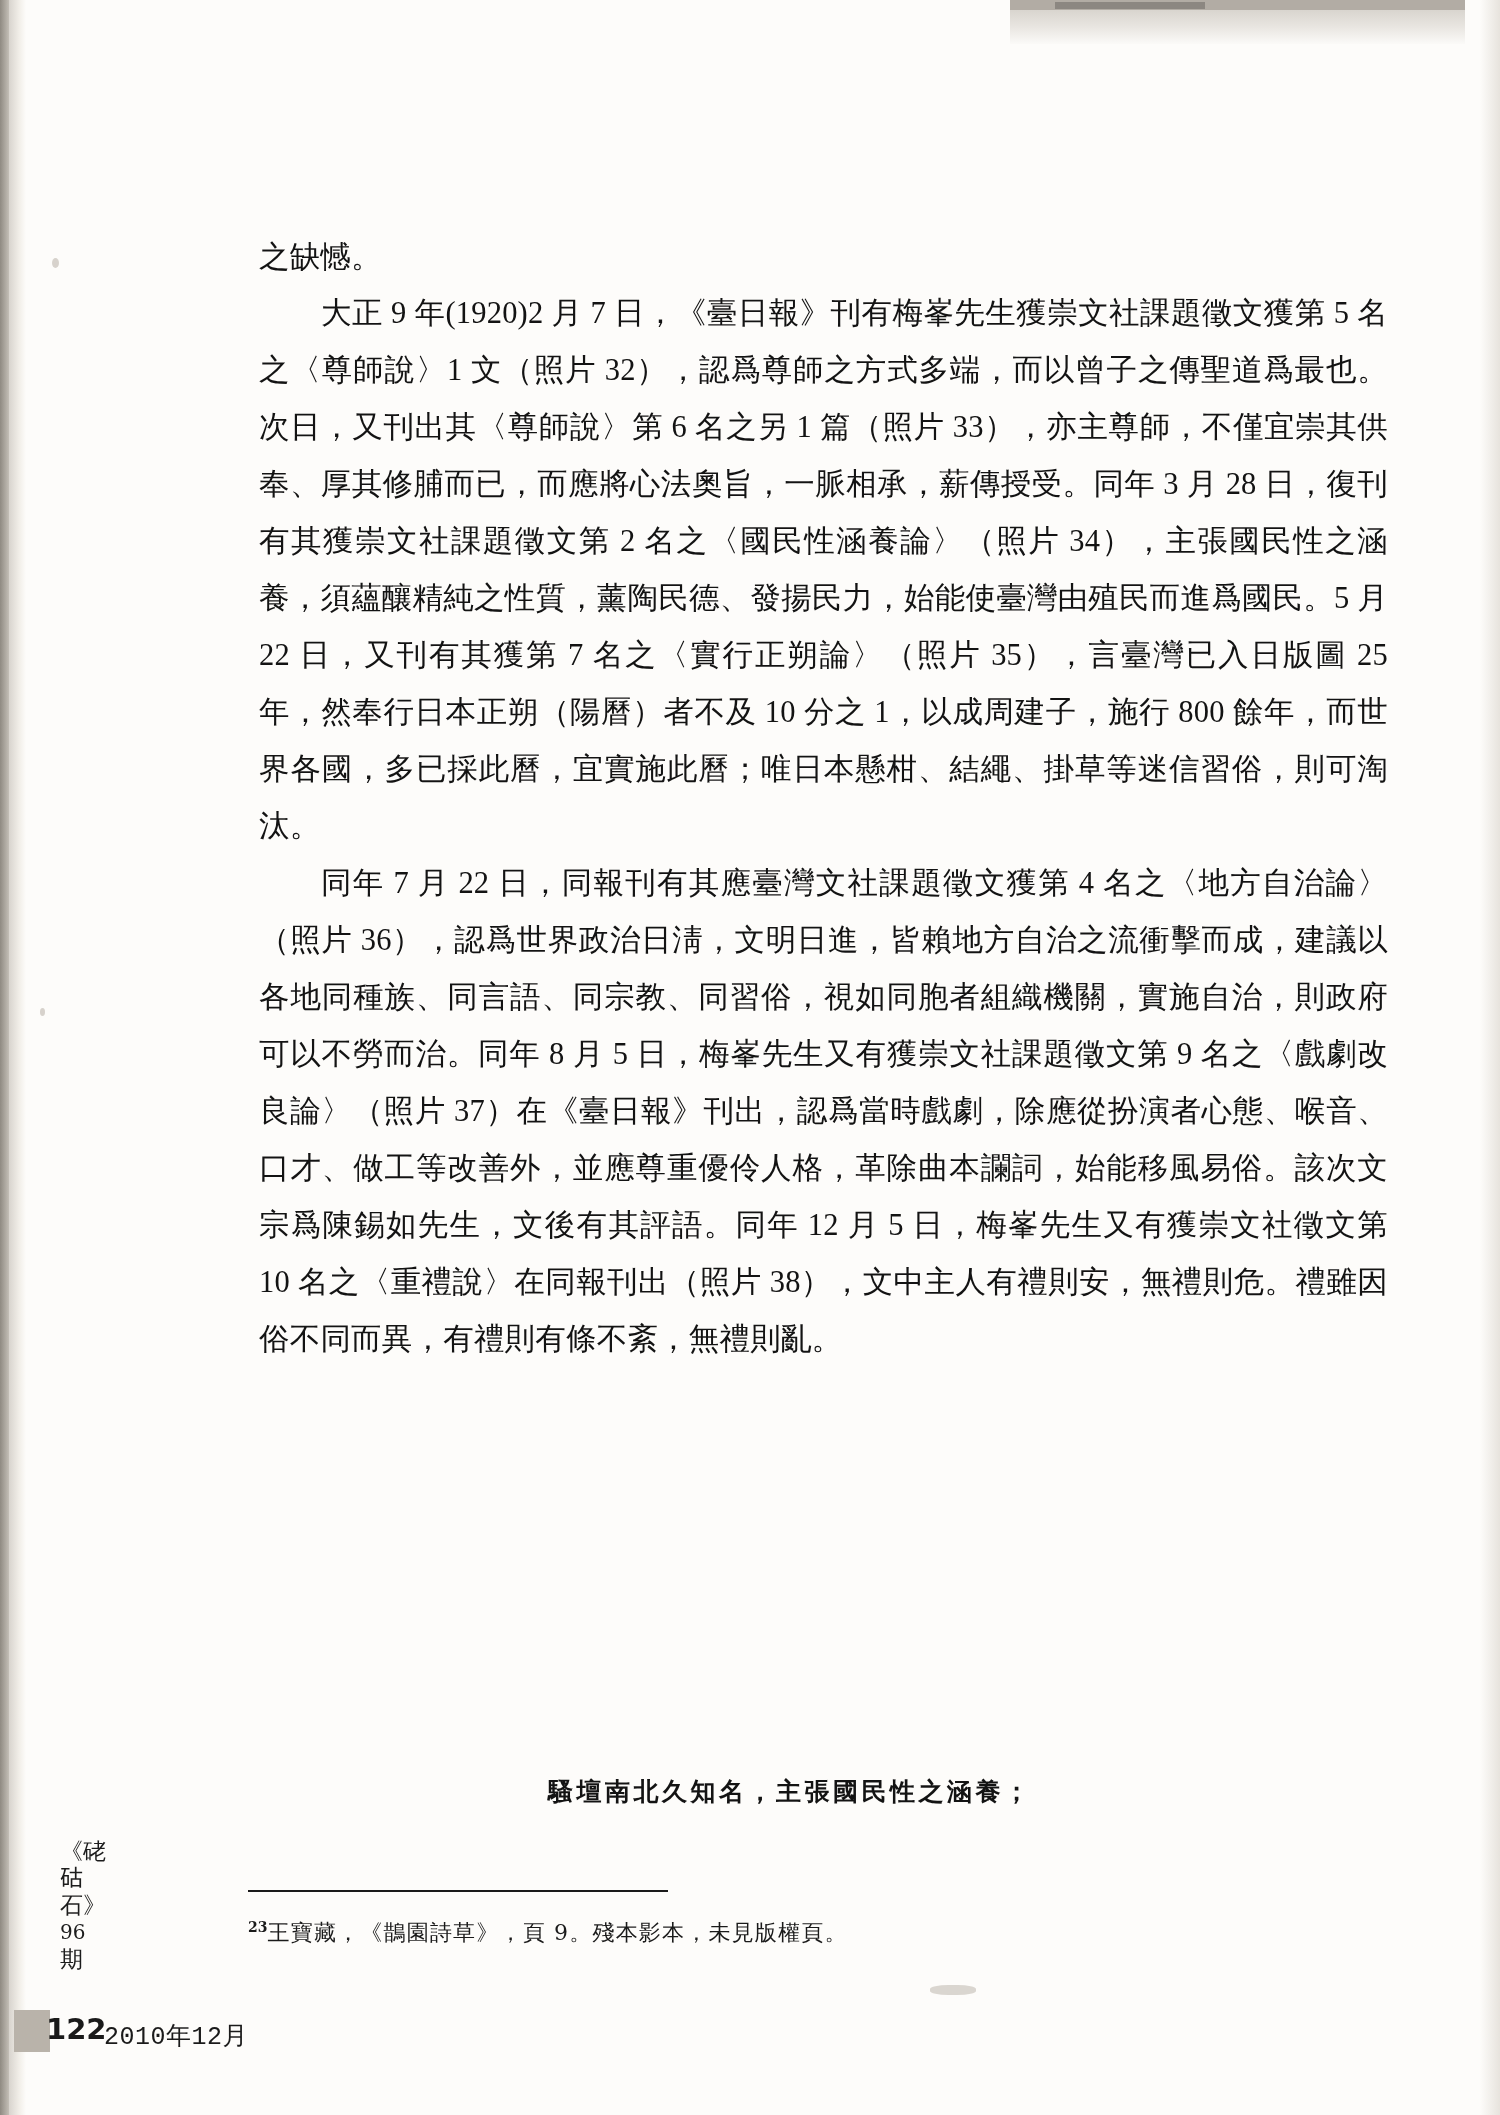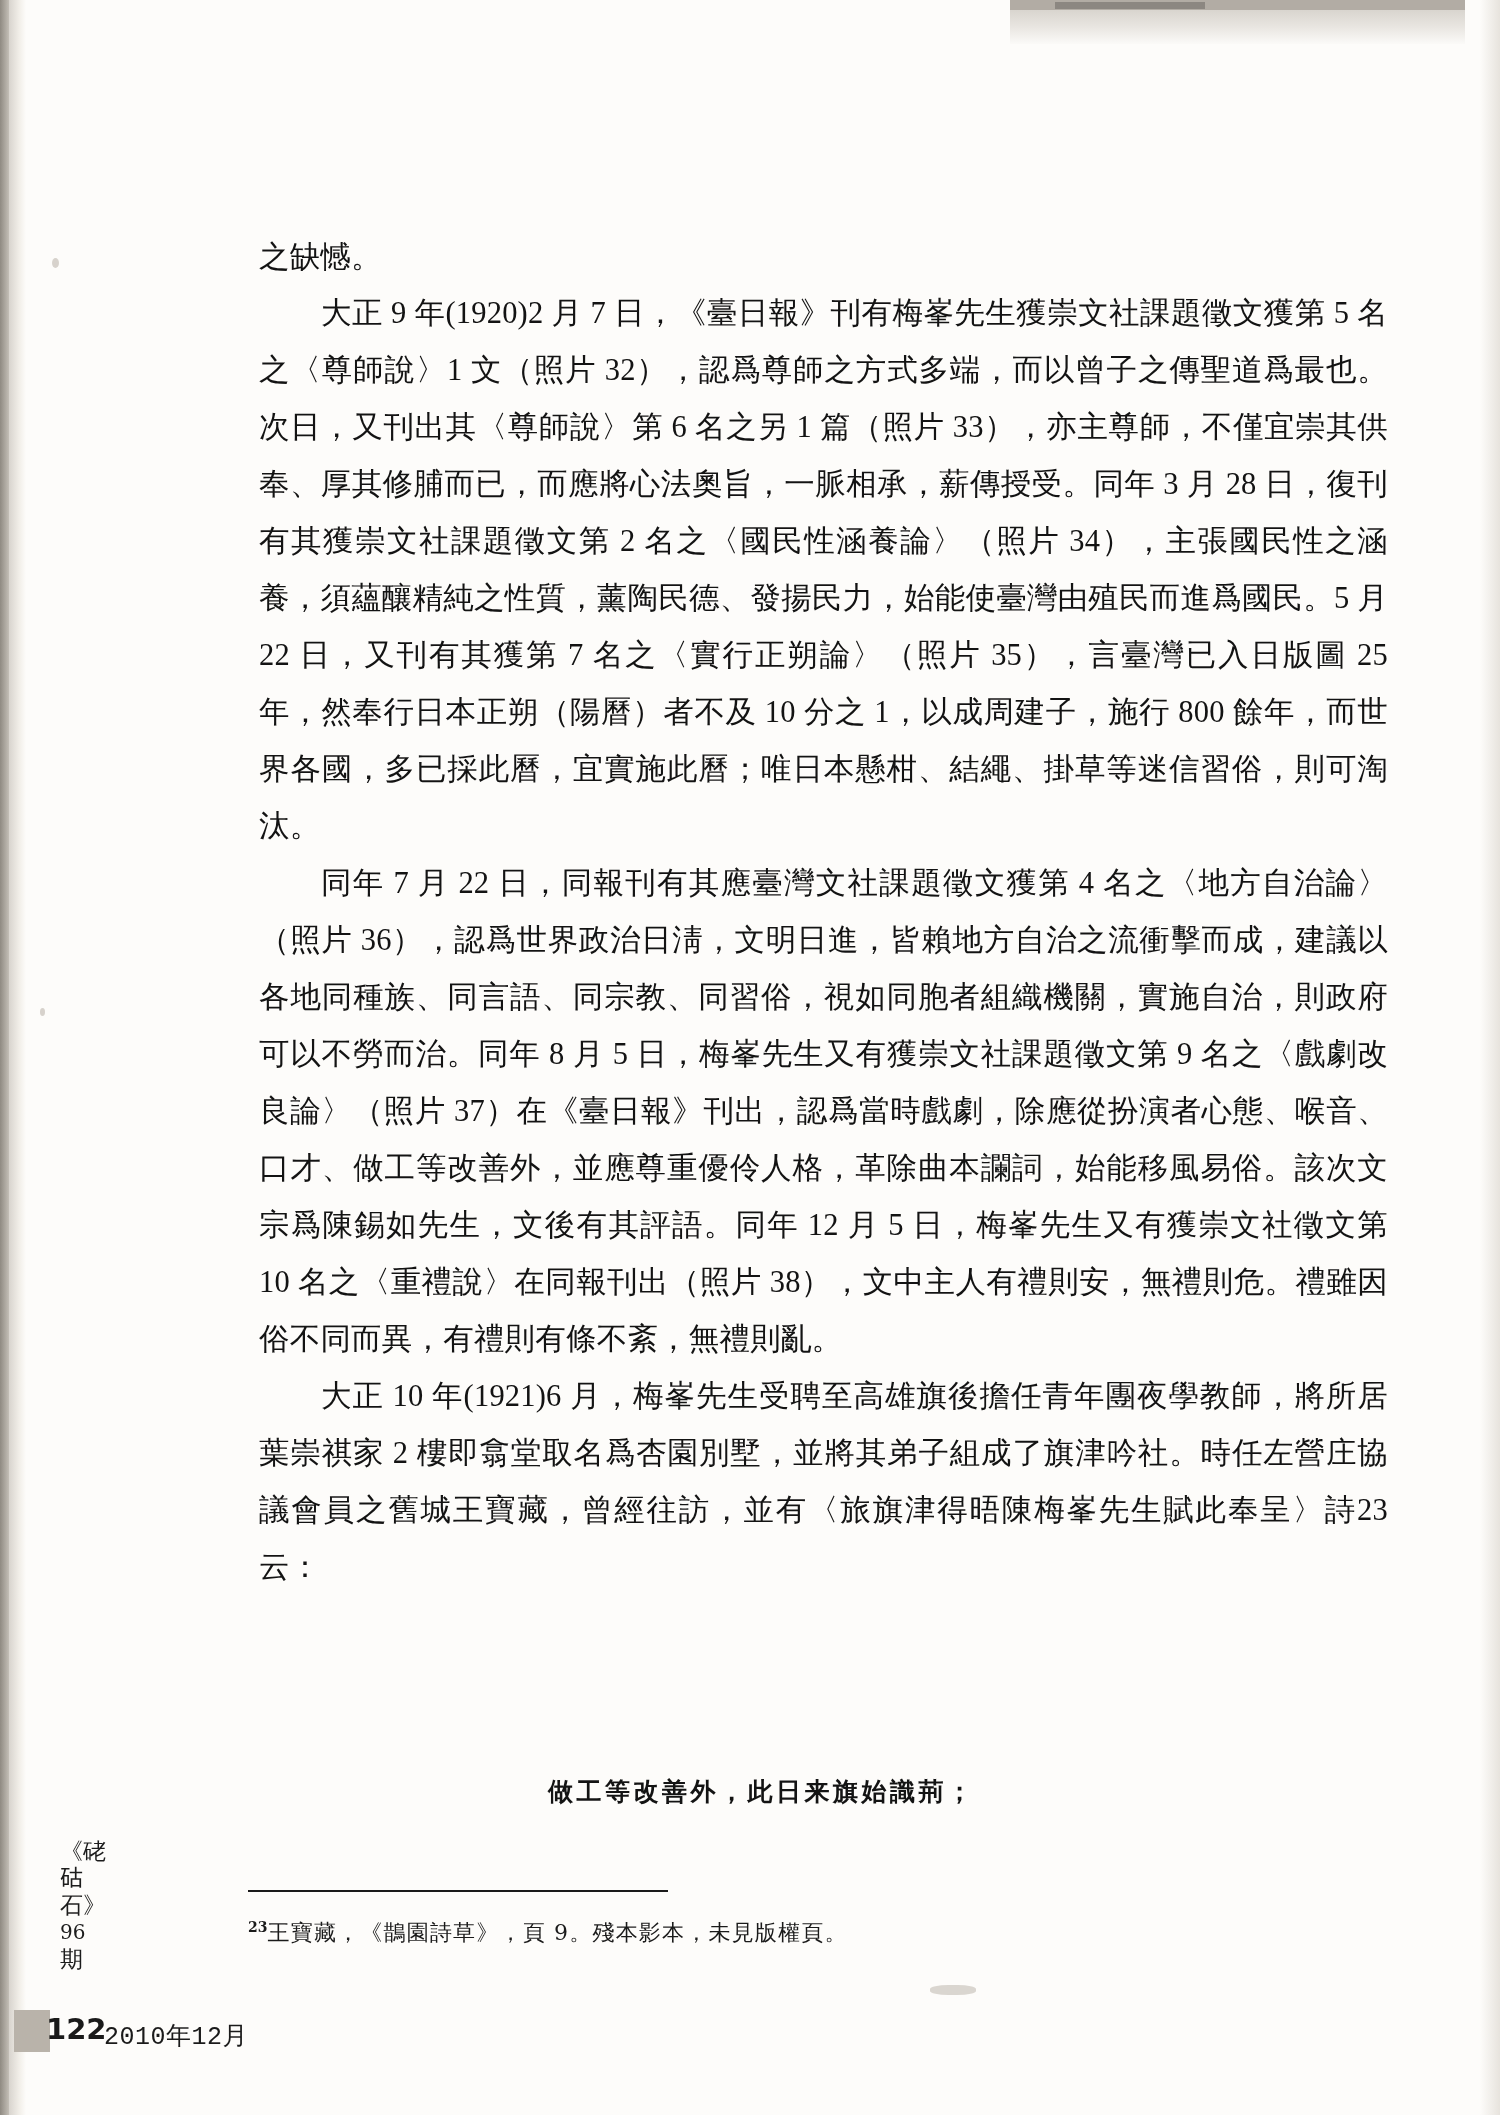--- a/index.html
+++ b/index.html
@@ -218,24 +218,23 @@
 <div class="scan-top-speck"></div>
 
 <div class="speck" style="left:52px; top:258px; width:7px; height:10px;"></div>
 <div class="speck" style="left:40px; top:1008px; width:5px; height:8px;"></div>
 <div class="bottom-mark"></div>
 
 <div class="text-column">
   <p class="para">之缺憾。</p>
   <p class="para indent">大正 9 年(1920)2 月 7 日，《臺日報》刊有梅峯先生獲崇文社課題徵文獲第 5 名之〈尊師說〉1 文（照片 32），認爲尊師之方式多端，而以曾子之傳聖道爲最也。次日，又刊出其〈尊師說〉第 6 名之另 1 篇（照片 33），亦主尊師，不僅宜崇其供奉、厚其修脯而已，而應將心法奧旨，一脈相承，薪傳授受。同年 3 月 28 日，復刊有其獲崇文社課題徵文第 2 名之〈國民性涵養論〉（照片 34），主張國民性之涵養，須蘊釀精純之性質，薰陶民德、發揚民力，始能使臺灣由殖民而進爲國民。5 月 22 日，又刊有其獲第 7 名之〈實行正朔論〉（照片 35），言臺灣已入日版圖 25 年，然奉行日本正朔（陽曆）者不及 10 分之 1，以成周建子，施行 800 餘年，而世界各國，多已採此曆，宜實施此曆；唯日本懸柑、結繩、掛草等迷信習俗，則可淘汰。</p>
   <p class="para indent">同年 7 月 22 日，同報刊有其應臺灣文社課題徵文獲第 4 名之〈地方自治論〉（照片 36），認爲世界政治日淸，文明日進，皆賴地方自治之流衝擊而成，建議以各地同種族、同言語、同宗教、同習俗，視如同胞者組織機關，實施自治，則政府可以不勞而治。同年 8 月 5 日，梅峯先生又有獲崇文社課題徵文第 9 名之〈戲劇改良論〉（照片 37）在《臺日報》刊出，認爲當時戲劇，除應從扮演者心態、喉音、口才、做工等改善外，並應尊重優伶人格，革除曲本讕詞，始能移風易俗。該次文宗爲陳錫如先生，文後有其評語。同年 12 月 5 日，梅峯先生又有獲崇文社徵文第 10 名之〈重禮說〉在同報刊出（照片 38），文中主人有禮則安，無禮則危。禮雖因俗不同而異，有禮則有條不紊，無禮則亂。</p>
-  <p class="para indent">大正 10 年(1921)6 月，梅峯先生受聘至高雄旗後擔任青年團夜學教師，將所居葉崇祺家 2 樓即翕堂取名爲杏園別墅，並將其弟子組成了旗津吟社。時任左營庄協議會員之舊城王寶藏，曾經往訪，並有〈旅旗津得晤陳梅峯先生賦此奉呈〉詩23云：</p>
 </div>
 
-<div class="poem-line">做工等改善外，此日来旗始識荊；</div>
+<div class="poem-line">騷壇南北久知名，主張國民性之涵養；</div>
 
 <div class="footnote-rule"></div>
 
 <div class="footnote">
   <sup>23</sup><span>王寶藏，《鵲園詩草》，頁 9。殘本影本，未見版權頁。</span>
 </div>
 
 <div class="journal-vertical">
   <span>《硓𥑮石》</span>
   <span class="num">96</span>

